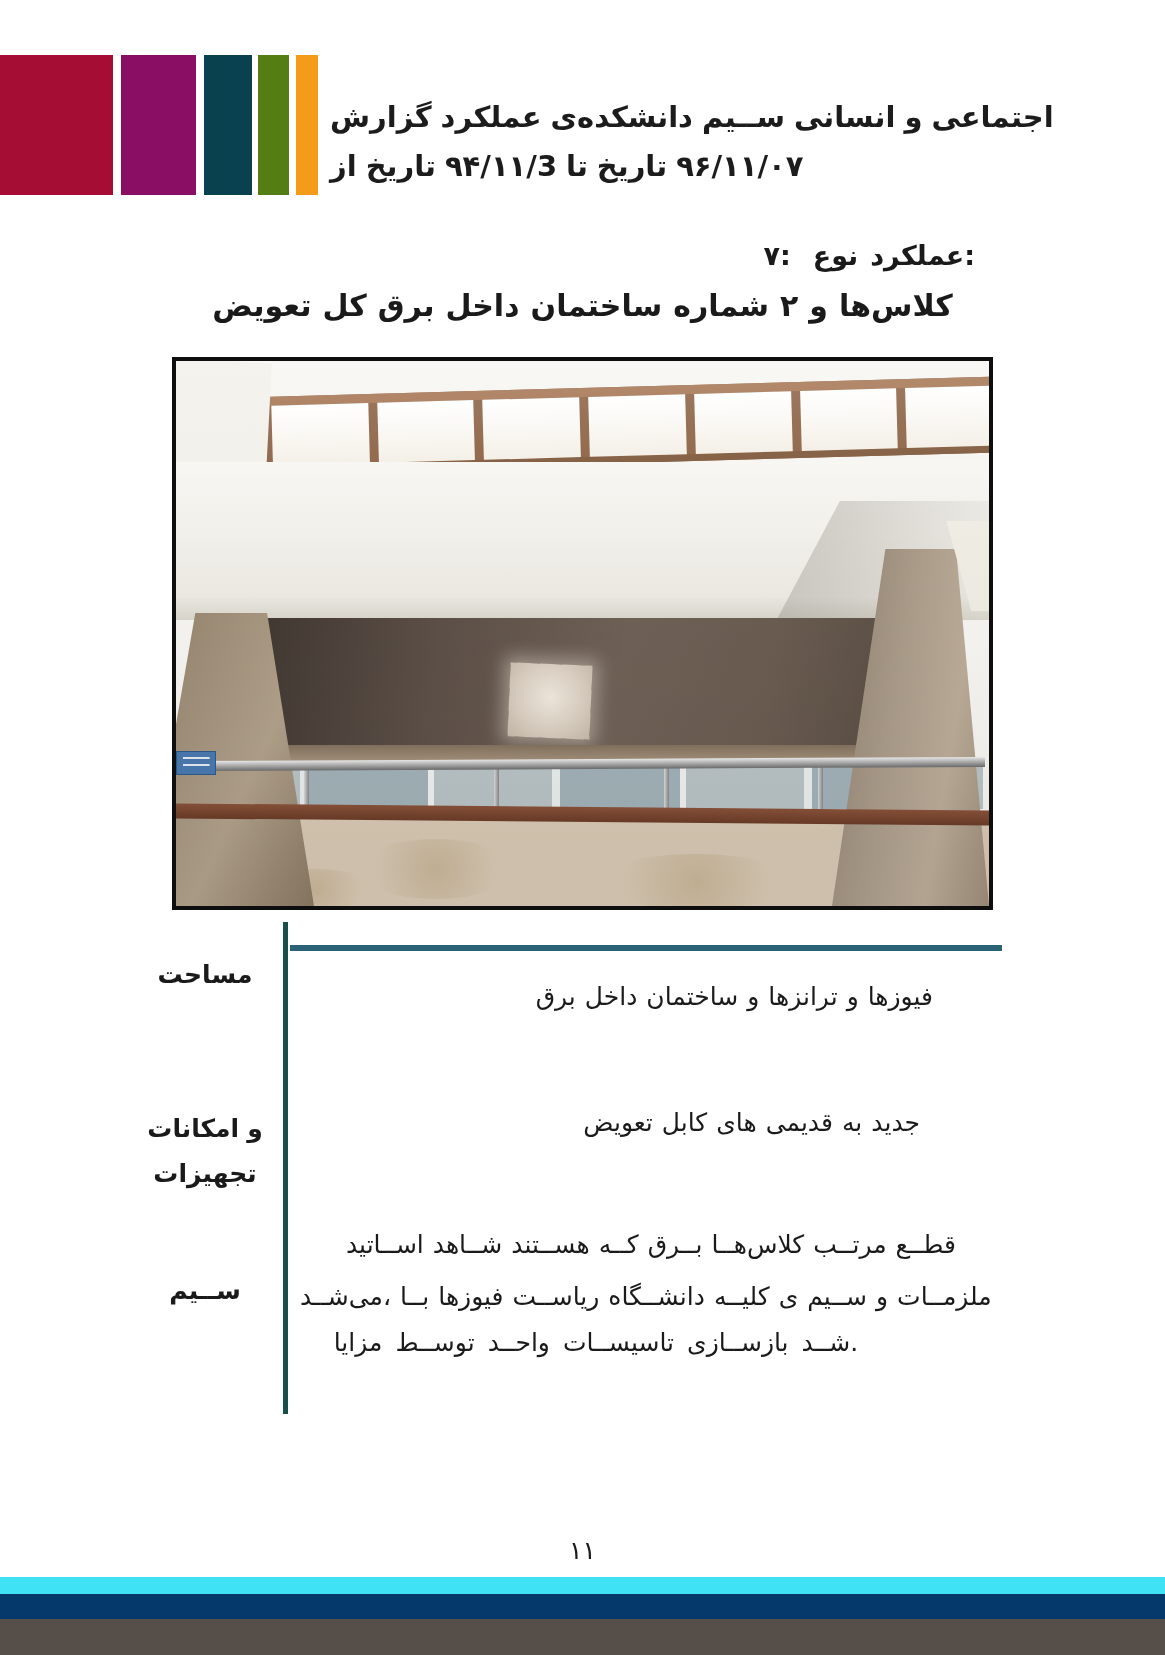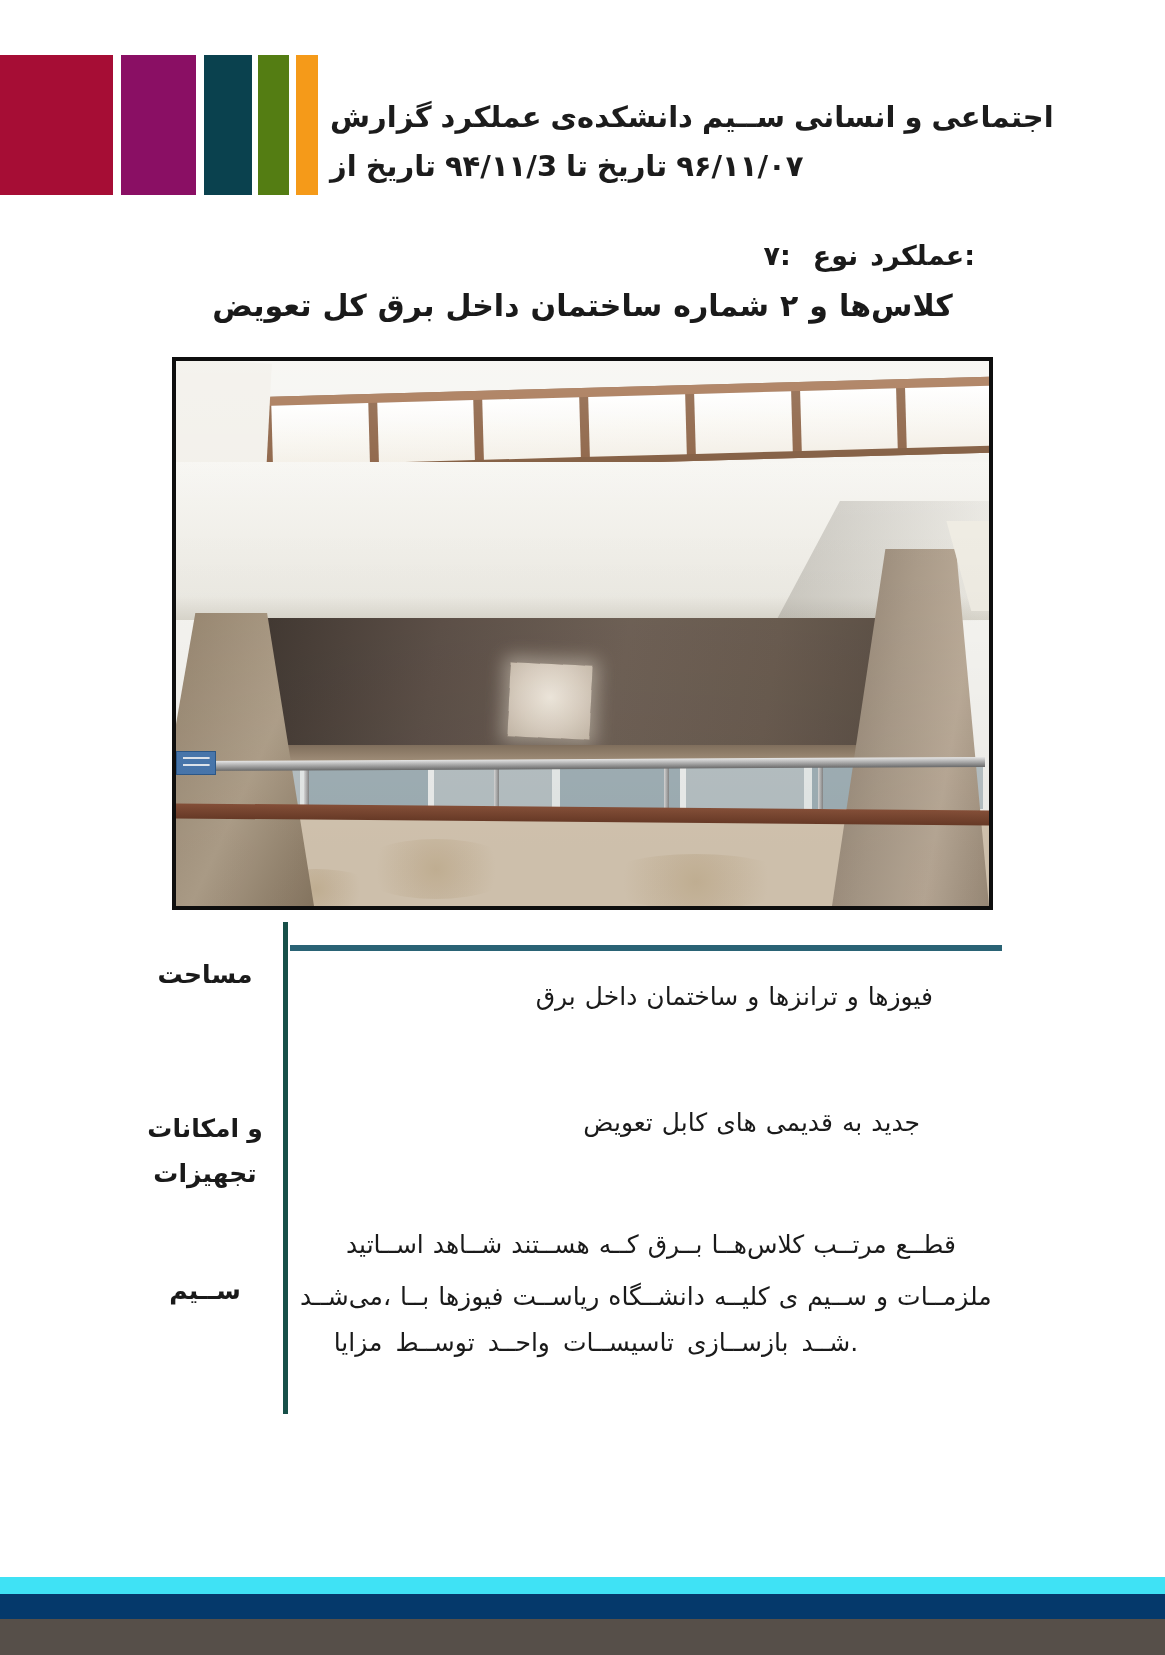--- a/index.html
+++ b/index.html
@@ -219,17 +219,20 @@
     </div>
   <div class="abs words para-line" style="top:1328px;gap:13px">
       <span class="w" dir="ltr">مزایا</span>
       <span class="w" dir="ltr">توســط</span>
       <span class="w" dir="ltr">واحــد</span>
       <span class="w" dir="ltr">تاسیســات</span>
       <span class="w" dir="ltr">بازســازی</span>
       <span class="w" dir="ltr">شــد.</span>
     </div>
 
+  <div class="abs words" id="page-num" style="top:1536px">
+      <span class="w" dir="ltr">۱۱</span>
+    </div>
   <div class="footer-bar" style="top: 1577px; height: 17px; background-color: rgb(63, 226, 245);"></div>
   <div class="footer-bar" style="top: 1594px; height: 25px; background-color: rgb(5, 57, 107);"></div>
   <div class="footer-bar" style="top: 1619px; height: 36px; background-color: rgb(86, 79, 73);"></div>
 
 </div>
 
 </body></html>

